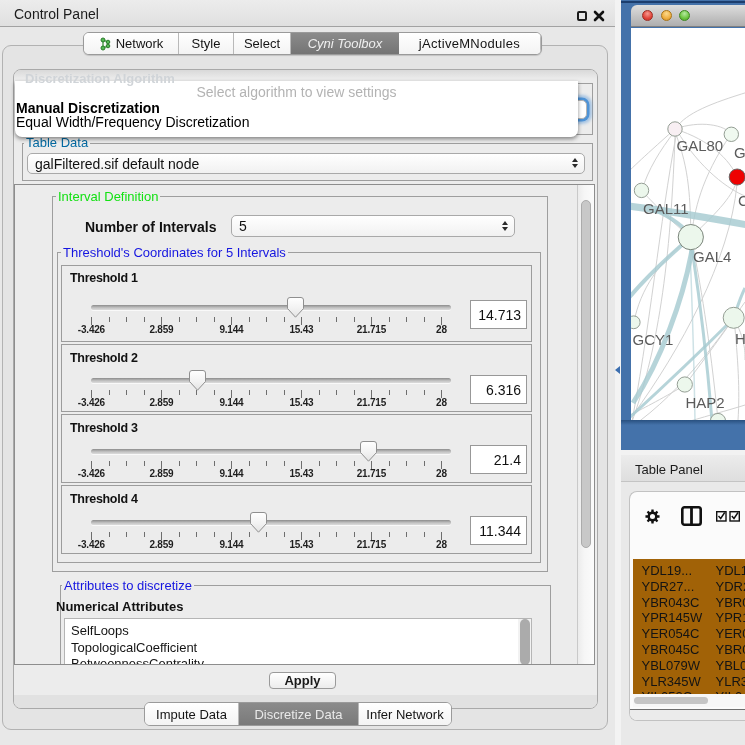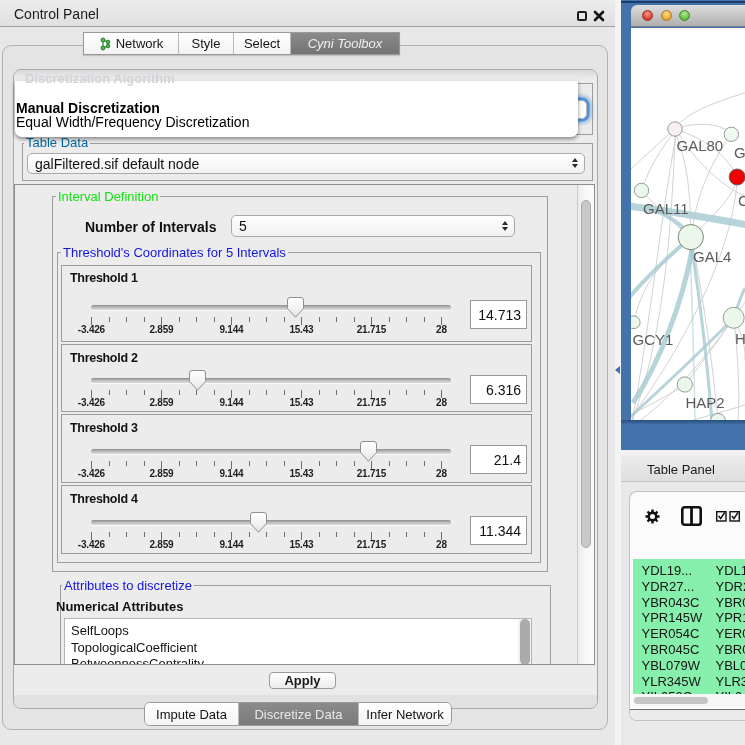--- a/index.html
+++ b/index.html
@@ -239,34 +239,36 @@
   <div class="abs" style="left:6px;top:4px;font-size:13px;color:#141414;">SelfLoops</div>
   <div class="abs" style="left:6px;top:20.5px;font-size:13px;color:#141414;">TopologicalCoefficient</div>
   <div class="abs" style="left:6px;top:37px;font-size:13px;color:#141414;">BetweennessCentrality</div>
   <div class="abs" style="right:0;top:0;width:13px;height:100%;background:#f2f2f2;"></div>
   <div class="abs" style="right:1.5px;top:0;width:10px;height:46px;background:#ababab;border-radius:5px;"></div>
 </div>
 <div class="abs" style="left:15px;top:664px;width:580px;height:1px;background:#8d8d8d;"></div>
 <div class="abs" style="left:269px;top:672px;width:67px;height:17px;background:linear-gradient(#ffffff,#ececec);border:1px solid #9a9a9a;border-radius:4px;text-align:center;font-size:13px;font-weight:bold;color:#1a1a1a;line-height:15px;">Apply</div>
 <div class="abs" style="left:25px;top:71px;font-size:13px;font-weight:bold;color:#d0d4d8;z-index:5;">Discretization Algorithm</div>
 <div class="abs" style="left:15px;top:81px;width:563px;height:56px;background:#fff;border-radius:0 0 7px 7px;box-shadow:0 2px 4px rgba(0,0,0,0.45);z-index:4;">
+ <div class="abs" style="left:0;top:2.5px;width:100%;text-align:center;font-size:14px;color:#b3b3b3;">Select algorithm to view settings</div>
  <div class="abs" style="left:1px;top:18.5px;font-size:14px;font-weight:bold;color:#000;">Manual Discretization</div>
  <div class="abs" style="left:1px;top:32.5px;font-size:14px;color:#000;">Equal Width/Frequency Discretization</div>
 </div>
-<div class="abs" style="left:83px;top:32px;height:23px;z-index:6;display:flex;border:1px solid #9a9a9a;border-radius:0;overflow:hidden;background:#fff;box-shadow:0 1px 1px rgba(0,0,0,0.15);">
+<div class="abs" style="left:83px;top:32px;height:23px;z-index:6;display:flex;border:1px solid #9a9a9a;border-radius:6px;overflow:hidden;background:#fff;box-shadow:0 1px 1px rgba(0,0,0,0.15);">
 <div style="width:95px;height:100%;font-size:13px;display:flex;align-items:center;justify-content:center;white-space:nowrap;background:linear-gradient(#ffffff,#f3f3f3);color:#141414;border-right:1px solid #b9b9b9;"><svg width="13" height="14" viewBox="0 0 13 14" style="margin-right:4px;">
         <path d="M4 3 L4 11 M4 3 L9 5 M4 11 L9 9" stroke="#2e8b2e" stroke-width="1.2" fill="none"></path>
         <circle cx="4" cy="3" r="2" fill="#53b953" stroke="#2a7a2a"></circle>
         <circle cx="9" cy="5" r="1.8" fill="#53b953" stroke="#2a7a2a"></circle>
         <circle cx="4" cy="11" r="2" fill="#53b953" stroke="#2a7a2a"></circle>
         <circle cx="9" cy="9" r="1.8" fill="#53b953" stroke="#2a7a2a"></circle>
       </svg>Network</div>
 <div style="width:55px;height:100%;font-size:13px;display:flex;align-items:center;justify-content:center;white-space:nowrap;background:linear-gradient(#ffffff,#f3f3f3);color:#141414;border-right:1px solid #b9b9b9;">Style</div>
 <div style="width:57px;height:100%;font-size:13px;display:flex;align-items:center;justify-content:center;white-space:nowrap;background:linear-gradient(#ffffff,#f3f3f3);color:#141414;border-right:1px solid #b9b9b9;">Select</div>
 <div style="width:108px;height:100%;font-size:13px;display:flex;align-items:center;justify-content:center;white-space:nowrap;background:linear-gradient(#8b8b8b,#747474);color:#efefef;font-style:italic;">Cyni Toolbox</div>
+<div style="width:142px;height:100%;font-size:13px;display:flex;align-items:center;justify-content:center;white-space:nowrap;background:linear-gradient(#ffffff,#f3f3f3);color:#141414;border-right:1px solid #b9b9b9;letter-spacing:0.3px;">jActiveMNodules</div>
 </div>
 <div class="abs" style="left:144px;top:702px;height:24px;z-index:6;display:flex;border:1px solid #9a9a9a;border-radius:6px;overflow:hidden;background:#fff;">
 <div style="width:94px;height:100%;font-size:13px;display:flex;align-items:center;justify-content:center;white-space:nowrap;background:linear-gradient(#ffffff,#f3f3f3);color:#141414;border-right:1px solid #b9b9b9;">Impute Data</div>
 <div style="width:119px;height:100%;font-size:13px;display:flex;align-items:center;justify-content:center;white-space:nowrap;background:linear-gradient(#8b8b8b,#7a7a7a);color:#e9e9e9;">Discretize Data</div>
 <div style="width:93px;height:100%;font-size:13px;display:flex;align-items:center;justify-content:center;white-space:nowrap;background:linear-gradient(#ffffff,#f3f3f3);color:#141414;border-left:1px solid #b9b9b9;">Infer Network</div>
 </div>
 <div class="abs" style="left:615px;top:0;width:6px;height:745px;background:#f3f3f3;"></div>
 <div class="abs" style="left:615px;top:366px;width:0;height:0;border-top:4px solid transparent;border-bottom:4px solid transparent;border-right:5px solid #3c6fb0;"></div>
 <div class="abs" style="left:621px;top:0;width:124px;height:450px;background:#4472aa;">
  <div class="abs" style="left:0;top:1px;width:100%;height:2px;background:#1c3e6e;"></div>
@@ -330,42 +332,42 @@
   <text x="643" y="214">GAL11</text>
   <text x="693" y="262">GAL4</text>
   <text x="632.5" y="345">GCY1</text>
   <text x="735" y="344">HIS4</text>
   <text x="685.5" y="408">HAP2</text>
  </g>
 </svg>
 <div class="abs" style="left:621px;top:450px;width:124px;height:295px;background:#e9e9e9;">
  <div class="abs" style="left:0;top:0;width:100%;height:5px;background:#f2f2f2;"></div>
  <div class="abs" style="left:0;top:5px;width:100%;height:27px;background:linear-gradient(#ececec,#dedede);border-bottom:1px solid #c4c4c4;">
-  <div class="abs" style="left:14px;top:6.5px;font-size:13px;color:#1c1c1c;margin-left:12px;">Table Panel</div>
+  <div class="abs" style="left:14px;top:6.5px;font-size:13px;color:#1c1c1c;">Table Panel</div>
  </div>
  <div class="abs" style="left:7.5px;top:40.7px;width:117px;height:230px;background:#fbfbfb;border:1px solid #c2c2c2;border-radius:8px 0 0 8px;border-right:none;overflow:hidden;">
   <svg class="abs" style="left:15px;top:17px;" width="15" height="15" viewBox="0 0 16 16">
         <path fill="#111" fill-rule="evenodd" d="M15.50 6.79 L15.50 9.21 L13.23 9.34 L12.64 10.75 L14.16 12.45 L12.45 14.16 L10.75 12.64 L9.34 13.23 L9.21 15.50 L6.79 15.50 L6.66 13.23 L5.25 12.64 L3.55 14.16 L1.84 12.45 L3.36 10.75 L2.77 9.34 L0.50 9.21 L0.50 6.79 L2.77 6.66 L3.36 5.25 L1.84 3.55 L3.55 1.84 L5.25 3.36 L6.66 2.77 L6.79 0.50 L9.21 0.50 L9.34 2.77 L10.75 3.36 L12.45 1.84 L14.16 3.55 L12.64 5.25 L13.23 6.66 Z M8 10.7 A2.7 2.7 0 1 1 8 5.3 A2.7 2.7 0 1 1 8 10.7 Z"></path>
       </svg>
   <svg class="abs" style="left:51.5px;top:14px;" width="21" height="20" viewBox="0 0 21 20">
         <rect x="1.3" y="1.3" width="18.4" height="17.4" rx="2.2" fill="none" stroke="#111" stroke-width="2.6"></rect>
         <path d="M10.5 1.5 V18.5" stroke="#111" stroke-width="2.8"></path>
       </svg>
   <svg class="abs" style="left:86.5px;top:19px;" width="25" height="11" viewBox="0 0 25 11">
         <g fill="none" stroke="#111" stroke-width="1.4">
           <rect x="0.7" y="0.7" width="9.3" height="9.3"></rect>
           <path d="M2.5 5 L4.7 7.5 L8.7 1.5"></path>
           <rect x="14" y="0.7" width="9.3" height="9.3"></rect>
           <path d="M15.8 5 L18 7.5 L22 1.5"></path>
         </g>
       </svg>
   <div class="abs" style="left:0;top:217px;width:100%;height:13px;background:#ebebeb;border-top:1px solid #6e6e6e;"></div>
  </div>
 </div>
-<div class="abs" style="left:633px;top:559px;width:112px;height:134.6px;background:#86efac;overflow:hidden;text-decoration:underline;">
+<div class="abs" style="left:633px;top:559px;width:112px;height:134.6px;background:#a16207;overflow:hidden;text-decoration:underline;">
  <div class="row" style="left:8.5px;top:4.0px;">YDL19...</div>
     <div class="row" style="left:82.5px;top:4.0px;">YDL1</div>
  <div class="row" style="left:8.5px;top:19.8px;">YDR27...</div>
     <div class="row" style="left:82.5px;top:19.8px;">YDR2</div>
  <div class="row" style="left:8.5px;top:35.6px;">YBR043C</div>
     <div class="row" style="left:82.5px;top:35.6px;">YBR0</div>
  <div class="row" style="left:8.5px;top:51.4px;">YPR145W</div>
     <div class="row" style="left:82.5px;top:51.4px;">YPR1</div>
  <div class="row" style="left:8.5px;top:67.2px;">YER054C</div>
     <div class="row" style="left:82.5px;top:67.2px;">YER0</div>

